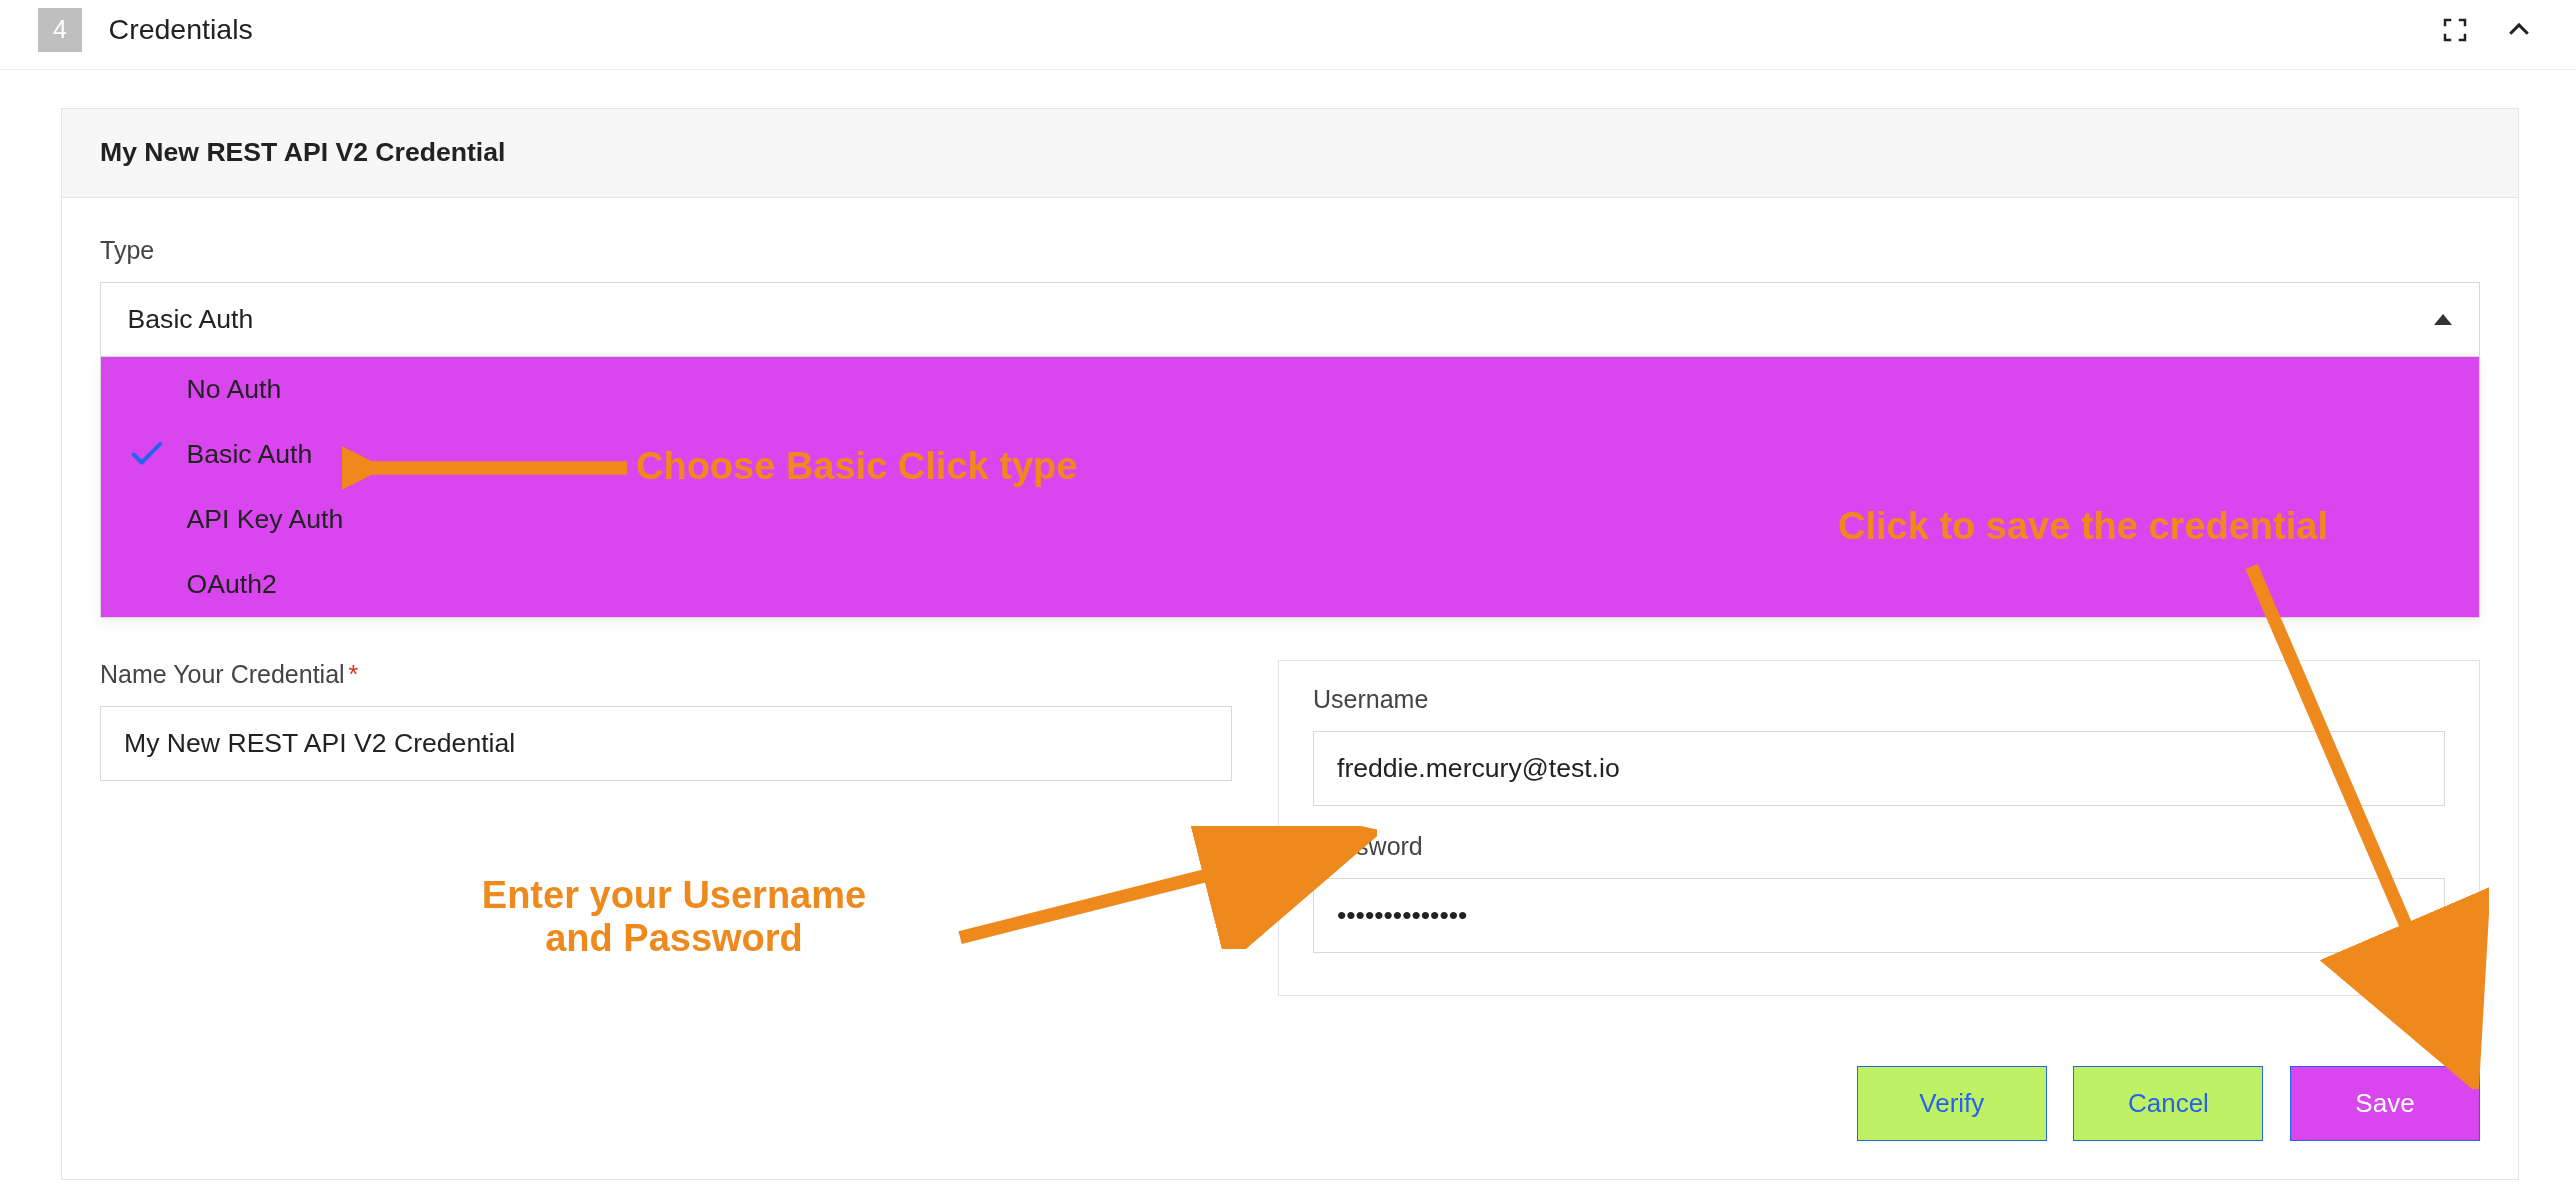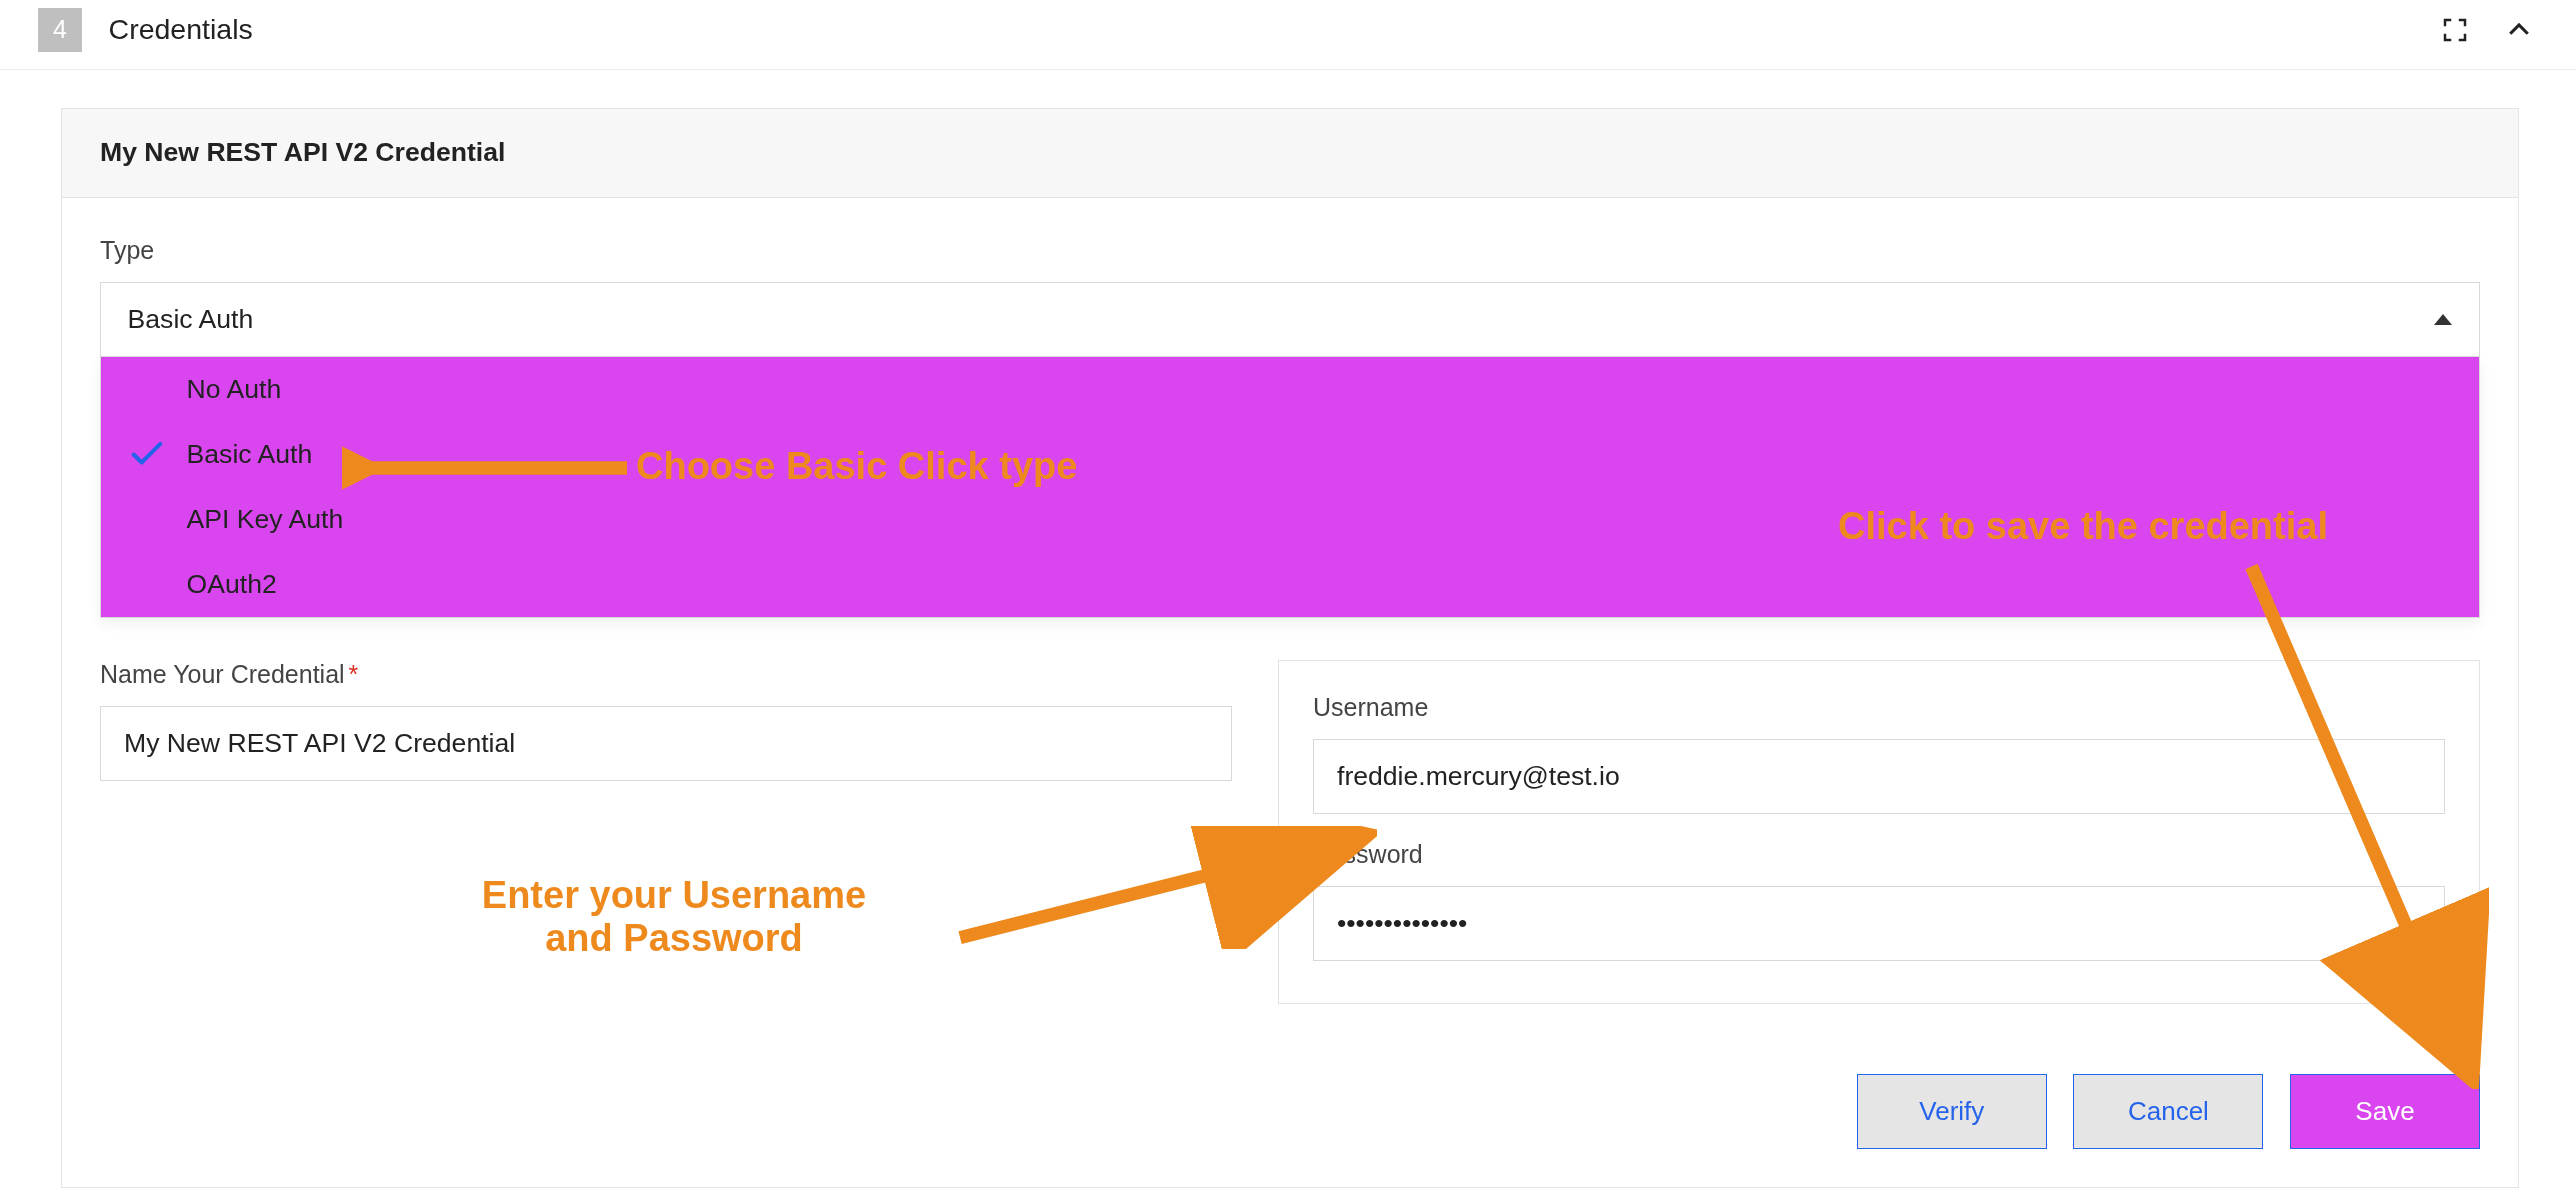--- a/index.html
+++ b/index.html
@@ -95,21 +95,21 @@
 
   .lower-grid {
     display: flex;
     gap: 46px;
     margin-top: 42px;
   }
   .left-col { flex: 1; }
   .right-col {
     flex: 1;
     border: 0.9px solid #e2e2e2;
-    padding: 32px 34px 42px 34px;
+    padding: 24px 34px 42px 34px;
   }
   .text-input {
     width: 100%;
     border: 0.9px solid #d9d9d9;
     padding: 21px 23px;
     font-size: 26.6px;
     color: #222;
     background: #fff;
   }
   .right-col .field-group { margin-bottom: 26.6px; }
@@ -118,21 +118,21 @@
     display: flex;
     justify-content: flex-end;
     gap: 26.6px;
     margin-top: 70px;
   }
   .btn {
     min-width: 190px;
     padding: 21px 38px;
     font-size: 26px;
     border: 0.9px solid #2563eb;
-    background: #e5e5e5;
+    background: #bef264;
     color: #2563eb;
     cursor: pointer;
     text-align: center;
   }
   .btn.primary {
     background: #d946ef;
     color: #fff;
   }
 
   

